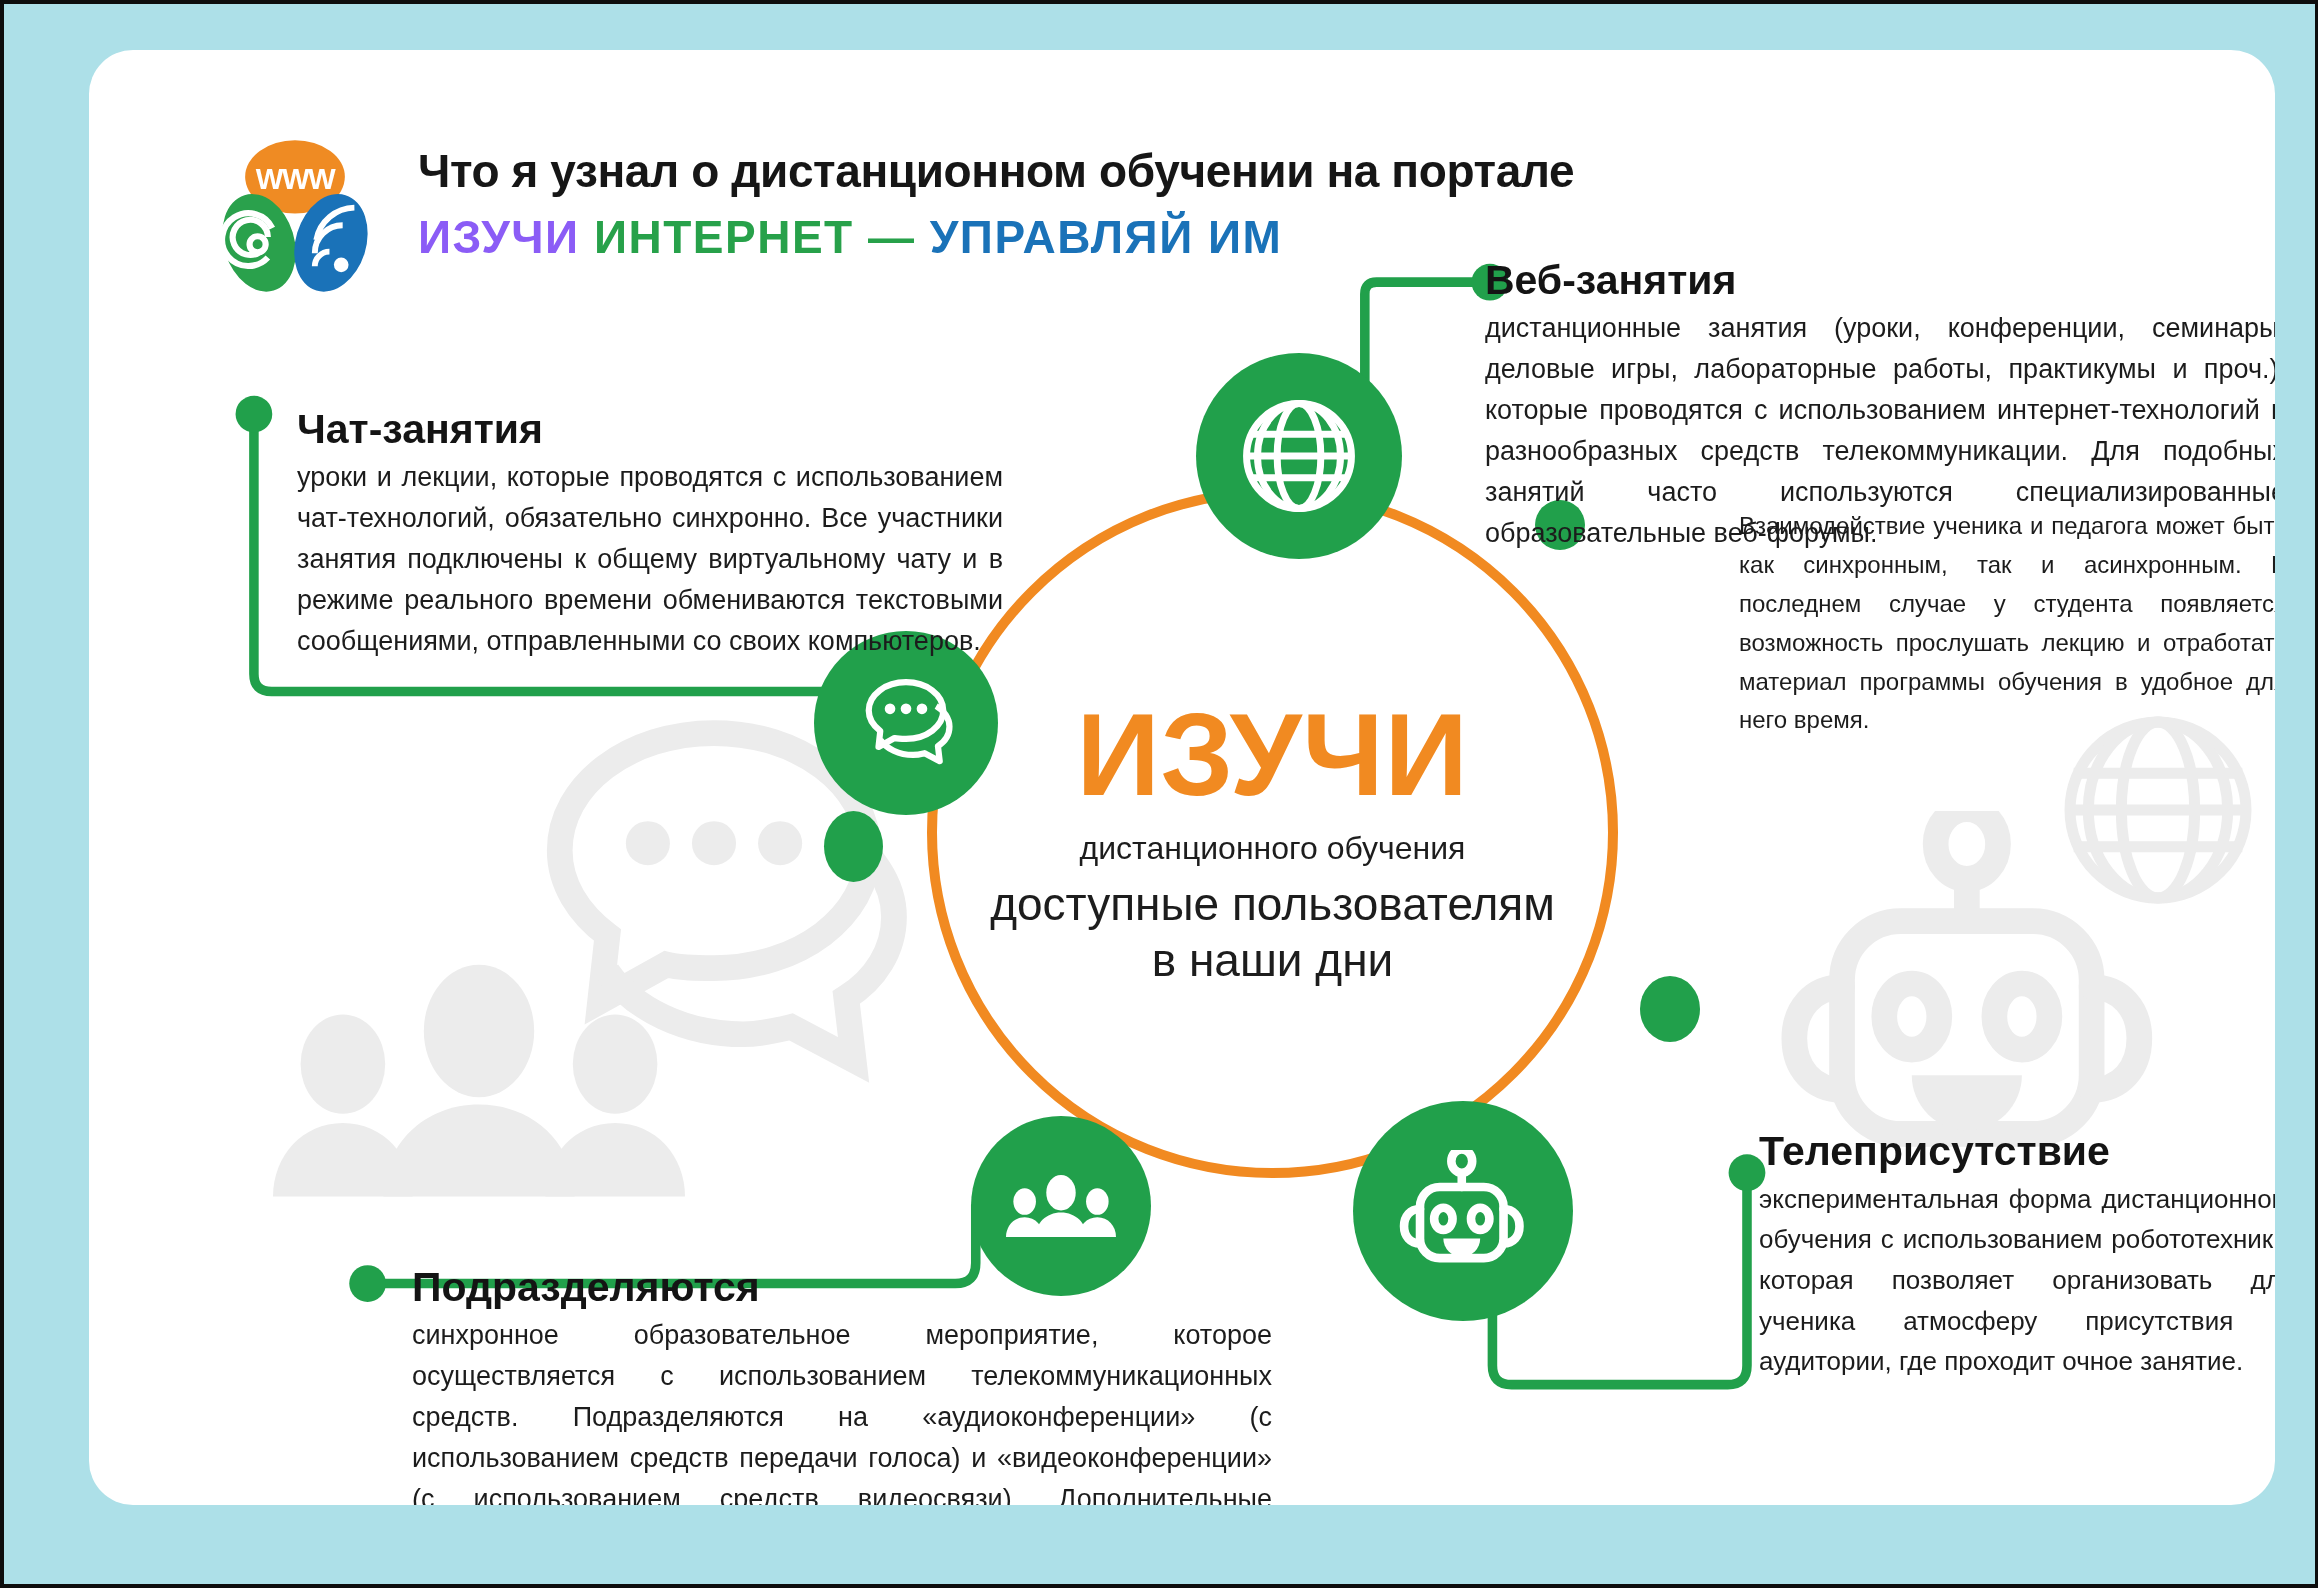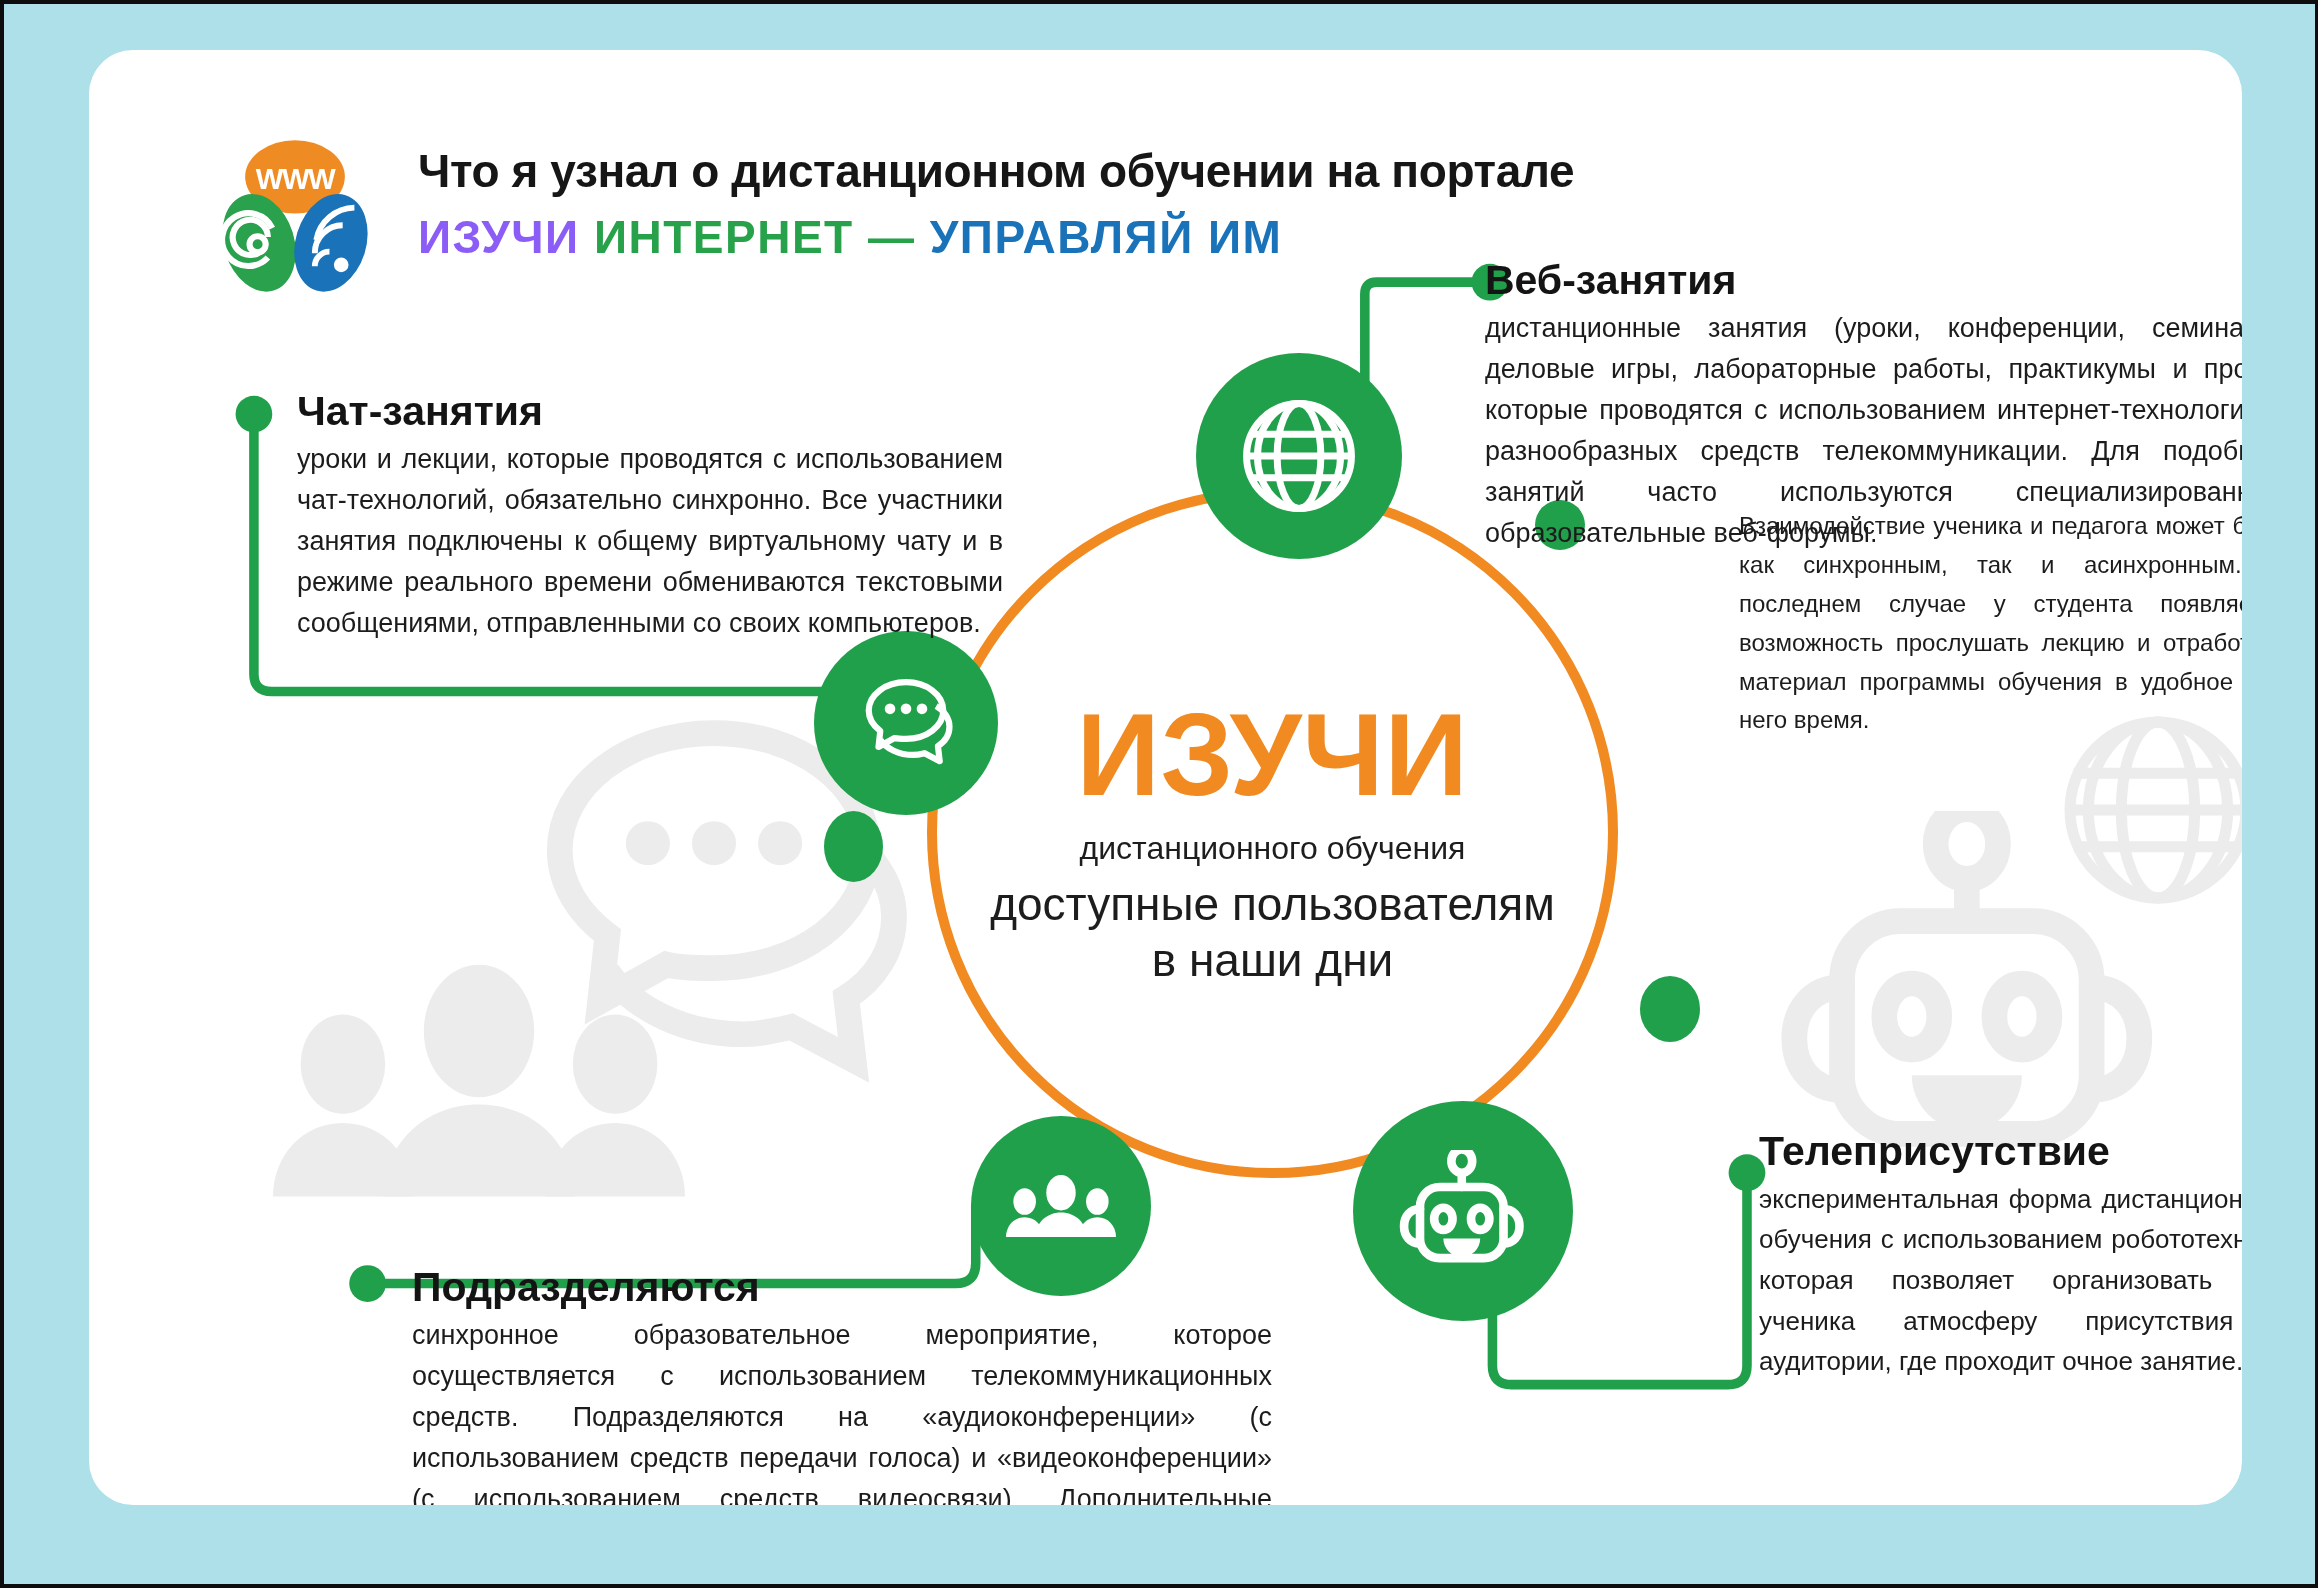--- a/index.html
+++ b/index.html
@@ -17,20 +17,21 @@
     border:4.4px solid #0d0d0d;
     overflow:hidden;
   }
   #card{
     position:absolute;
     left:85px;top:46px;
     width:2153px;height:1455px;
     background:#ffffff;
     border-radius:44px;
     overflow:hidden;
+    padding-left:33px;
   }
   
   .wm{position:absolute;opacity:1;}
   .wm svg{display:block;}
   
   #logo{position:absolute;left:129px;top:87px;width:154px;height:156px;}
   
   #title{
     position:absolute;left:329px;top:94px;
     font-size:46px;font-weight:bold;color:#161616;
@@ -89,21 +90,21 @@
   .p{
     font-size:27px;color:#1c1c1c;line-height:1.52;margin:0;
     text-align:justify;
   }
 
   #blk-web{position:absolute;left:1396px;top:209px;width:801px;}
   #blk-web .p{text-align:justify;}
   #blk-web2{position:absolute;left:1650px;top:457px;width:548px;}
   #blk-web2 .p{font-size:24px;line-height:1.62;}
 
-  #blk-chat{position:absolute;left:208px;top:340px;width:706px;}
+  #blk-chat{position:absolute;left:208px;top:358px;width:706px;}
 
   #blk-tele{position:absolute;left:323px;top:1216px;width:860px;}
 
   #blk-pres{position:absolute;left:1670px;top:1080px;width:536px;}
   #blk-pres .p{font-size:26px;line-height:1.56;}
 </style>
 </head>
 <body>
 
 <div id="stage">

